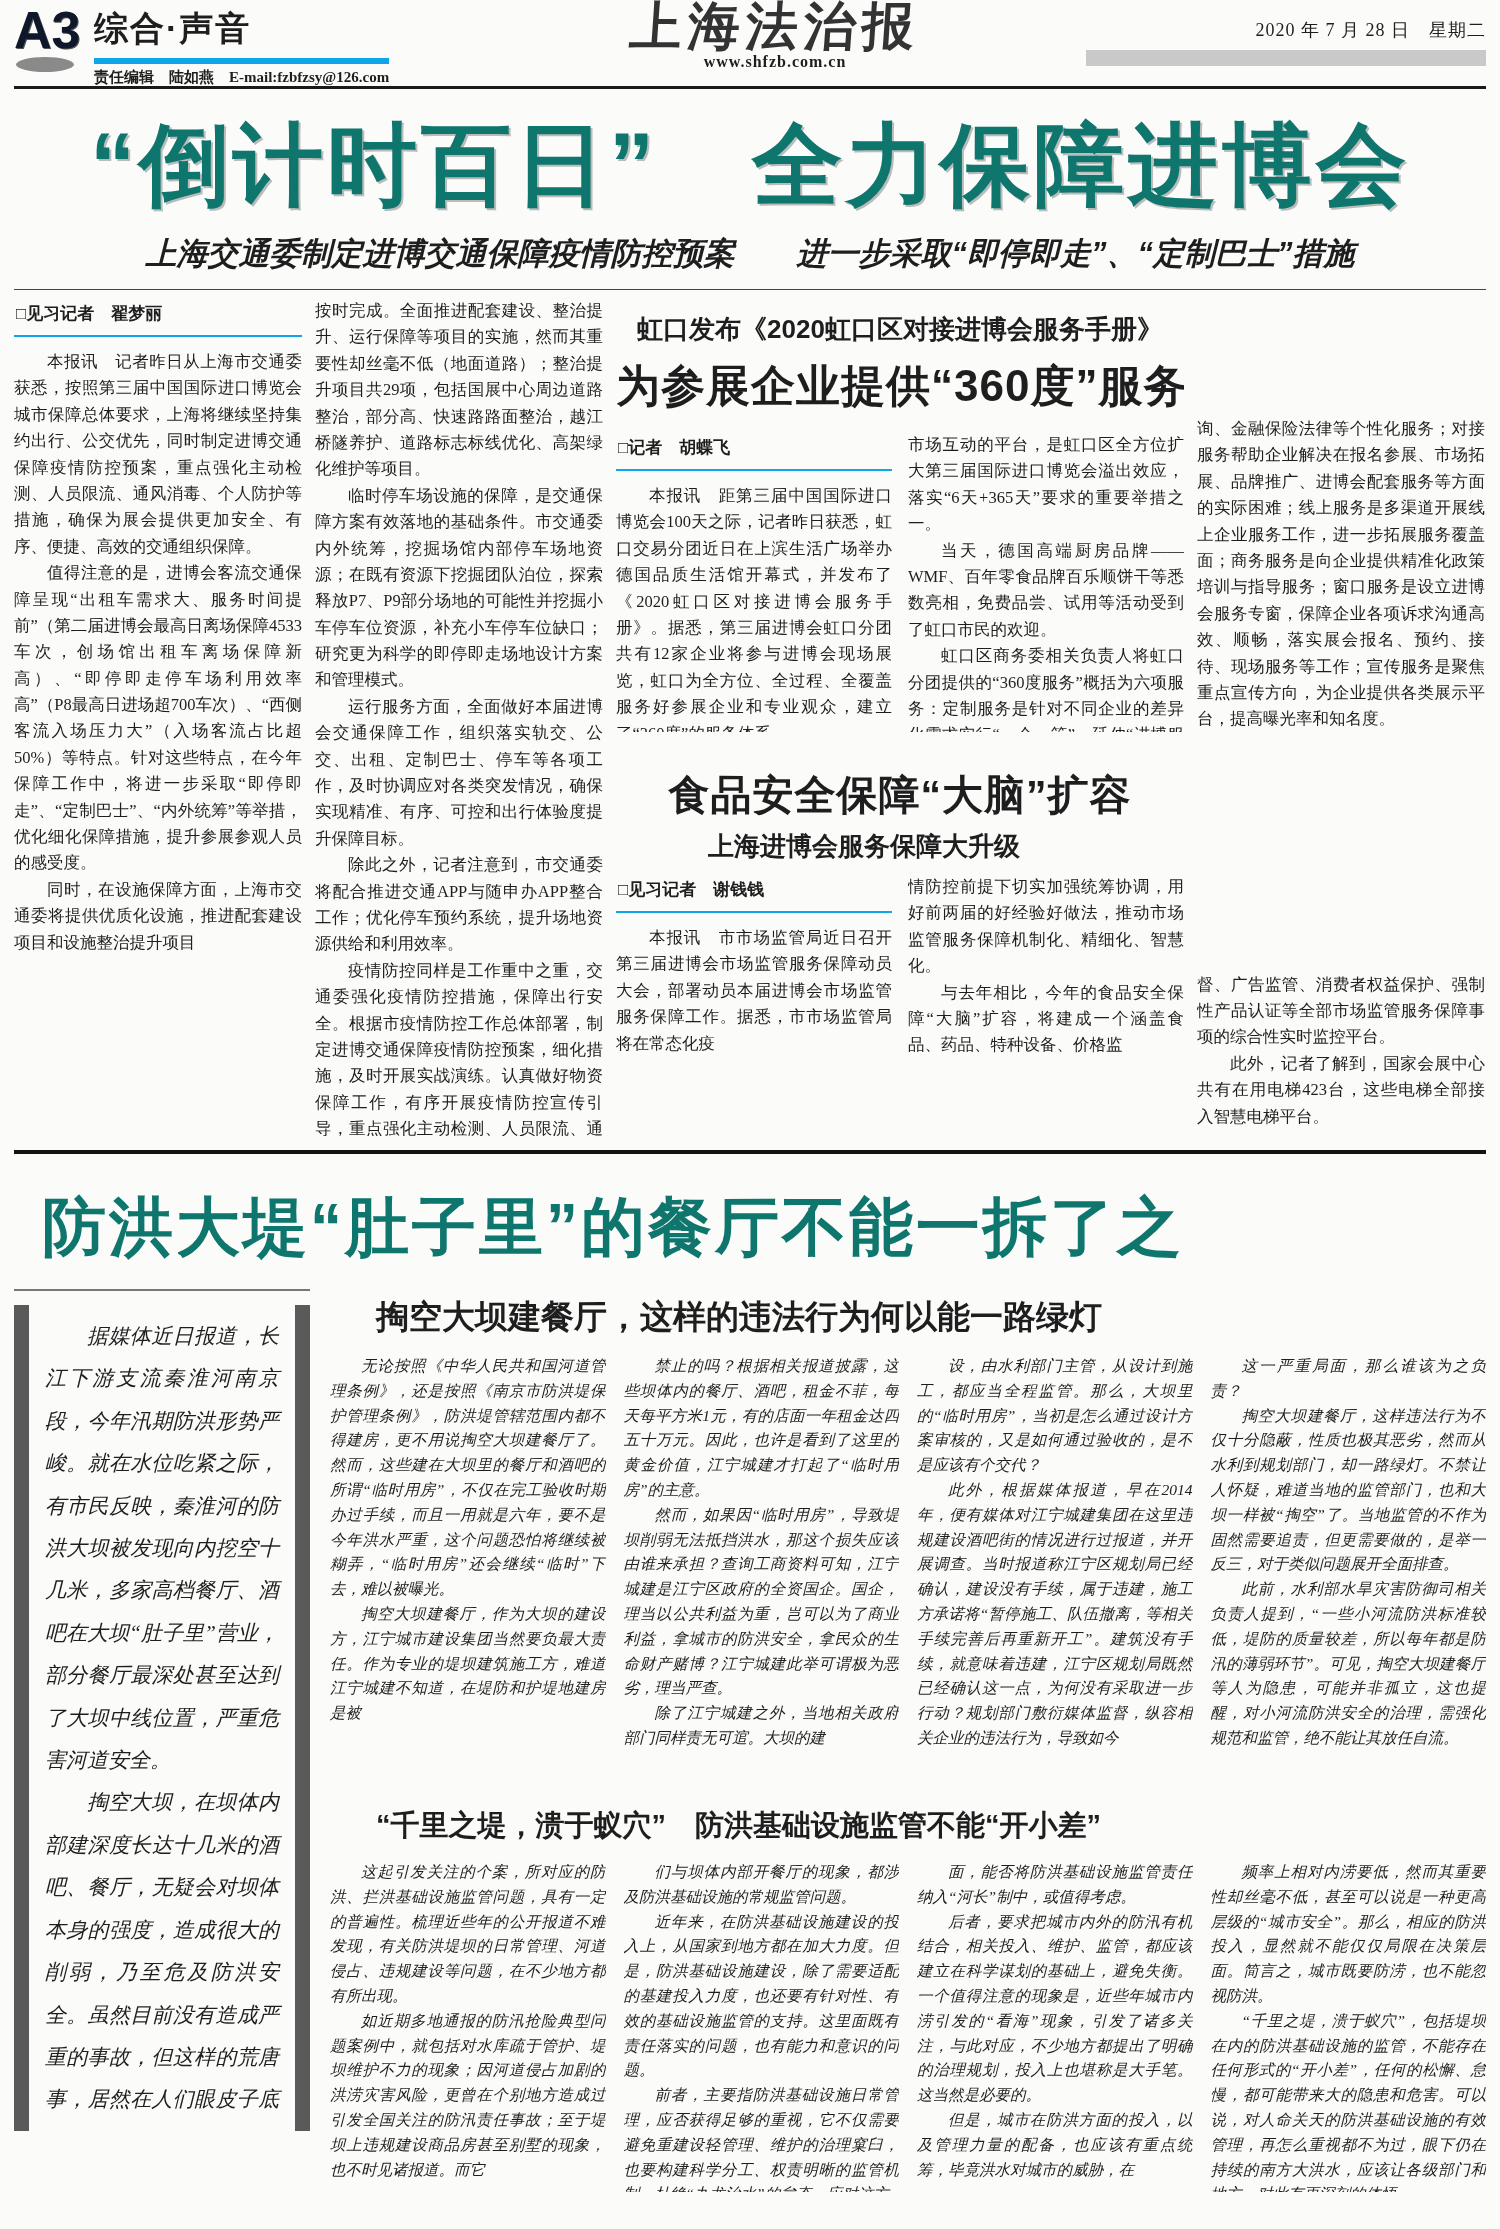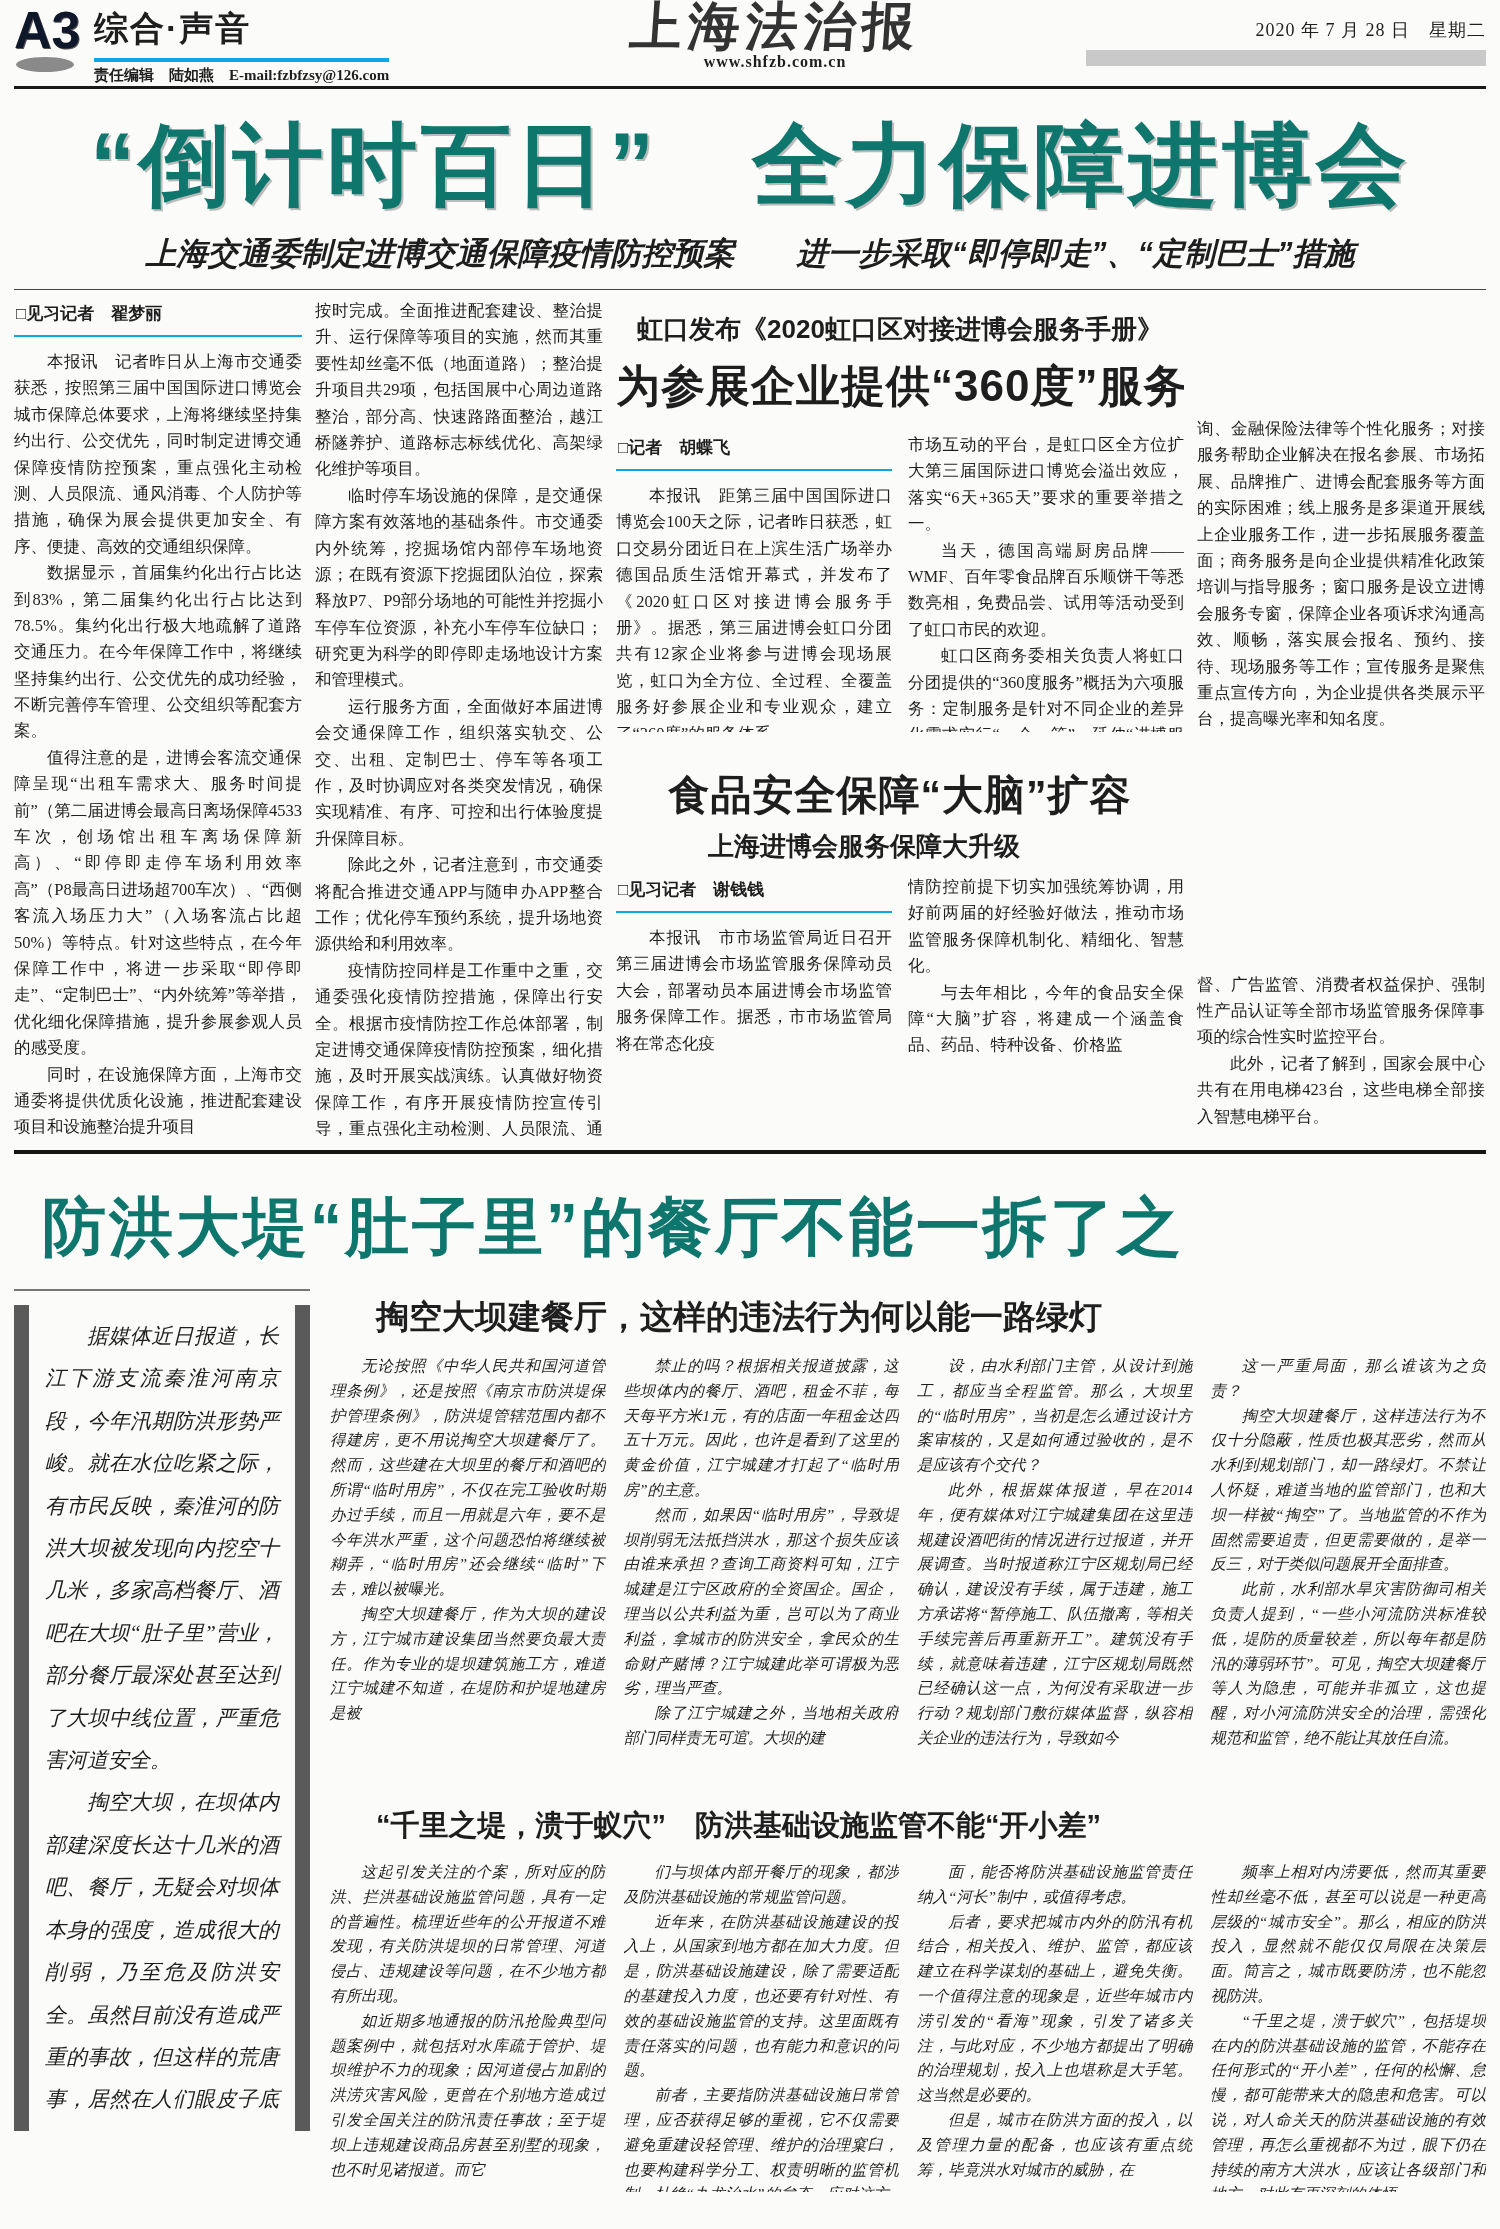--- a/index.html
+++ b/index.html
@@ -12,21 +12,21 @@
 
   
   .hdr{display:flex;align-items:flex-start;border-bottom:3px solid #1a1a1a;height:86px;position:relative;}
   .hdr-left{display:flex;align-items:flex-start;gap:10px;width:480px;}
   .badge{position:relative;width:70px;height:78px;}
   .badge .a{font-family:"Liberation Sans",sans-serif;font-weight:900;font-size:52px;color:#0f172a;
     text-shadow:1px 1px 0 #555;line-height:1;display:inline-block;margin-top:4px;}
   .badge .ellipse{position:absolute;left:2px;bottom:6px;width:58px;height:15px;background:#8a8a8a;border-radius:50%;}
   .hdr-sec{display:flex;flex-direction:column;}
   .sec-title{font-family:"Liberation Sans",sans-serif;font-weight:900;font-size:34px;letter-spacing:2px;margin-top:6px;}
-  .editor-line{font-size:15px;font-weight:bold;border-top:4px solid #0ea5e9;margin-top:6px;padding-top:4px;white-space:nowrap;}
+  .editor-line{font-size:15px;font-weight:bold;border-top:6px solid #0ea5e9;margin-top:6px;padding-top:4px;white-space:nowrap;}
   .hdr-center{flex:1;text-align:center;}
   .masthead{font-size:52px;font-weight:900;letter-spacing:6px;color:#333;line-height:1.05;
     font-family:"Liberation Serif",serif;transform:skewX(-4deg);}
   .website{font-size:16px;font-weight:bold;letter-spacing:1px;margin-top:-2px;}
   .hdr-right{width:430px;text-align:right;padding-top:18px;}
   .date-line{font-size:18px;letter-spacing:1px;}
   .gray-bar{margin-top:8px;margin-left:auto;width:400px;height:16px;background:#c9c9c9;}
 
   
   .lead-head{font-family:"Liberation Sans",sans-serif;font-weight:900;font-size:90px;letter-spacing:4px;
@@ -105,21 +105,20 @@
 
   <div class="lead-head">“倒计时百日”　全力保障进博会</div>
   <div class="lead-sub">上海交通委制定进博交通保障疫情防控预案　　进一步采取“即停即走”、“定制巴士”措施</div>
 
   <div class="top-grid">
 
     <div class="tcol">
       <div class="byline">□见习记者　翟梦丽</div>
       <div class="bodytext">
           <p>本报讯　记者昨日从上海市交通委获悉，按照第三届中国国际进口博览会城市保障总体要求，上海将继续坚持集约出行、公交优先，同时制定进博交通保障疫情防控预案，重点强化主动检测、人员限流、通风消毒、个人防护等措施，确保为展会提供更加安全、有序、便捷、高效的交通组织保障。</p>
-          <p>数据显示，首届集约化出行占比达到83%，第二届集约化出行占比达到78.5%。集约化出行极大地疏解了道路交通压力。在今年保障工作中，将继续坚持集约出行、公交优先的成功经验，不断完善停车管理、公交组织等配套方案。</p>
           <p>值得注意的是，进博会客流交通保障呈现“出租车需求大、服务时间提前”（第二届进博会最高日离场保障4533车次，创场馆出租车离场保障新高）、“即停即走停车场利用效率高”（P8最高日进场超700车次）、“西侧客流入场压力大”（入场客流占比超50%）等特点。针对这些特点，在今年保障工作中，将进一步采取“即停即走”、“定制巴士”、“内外统筹”等举措，优化细化保障措施，提升参展参观人员的感受度。</p>
           <p>同时，在设施保障方面，上海市交通委将提供优质化设施，推进配套建设项目和设施整治提升项目</p>
         </div>
     </div>
 
     <div class="tcol">
       <div class="bodytext cont">
           <p>按时完成。全面推进配套建设、整治提升、运行保障等项目的实施，然而其重要性却丝毫不低（地面道路）；整治提升项目共29项，包括国展中心周边道路整治，部分高、快速路路面整治，越江桥隧养护、道路标志标线优化、高架绿化维护等项目。</p>
           <p>临时停车场设施的保障，是交通保障方案有效落地的基础条件。市交通委内外统筹，挖掘场馆内部停车场地资源；在既有资源下挖掘团队泊位，探索释放P7、P9部分场地的可能性并挖掘小车停车位资源，补充小车停车位缺口；研究更为科学的即停即走场地设计方案和管理模式。</p>
           <p>运行服务方面，全面做好本届进博会交通保障工作，组织落实轨交、公交、出租、定制巴士、停车等各项工作，及时协调应对各类突发情况，确保实现精准、有序、可控和出行体验度提升保障目标。</p>

